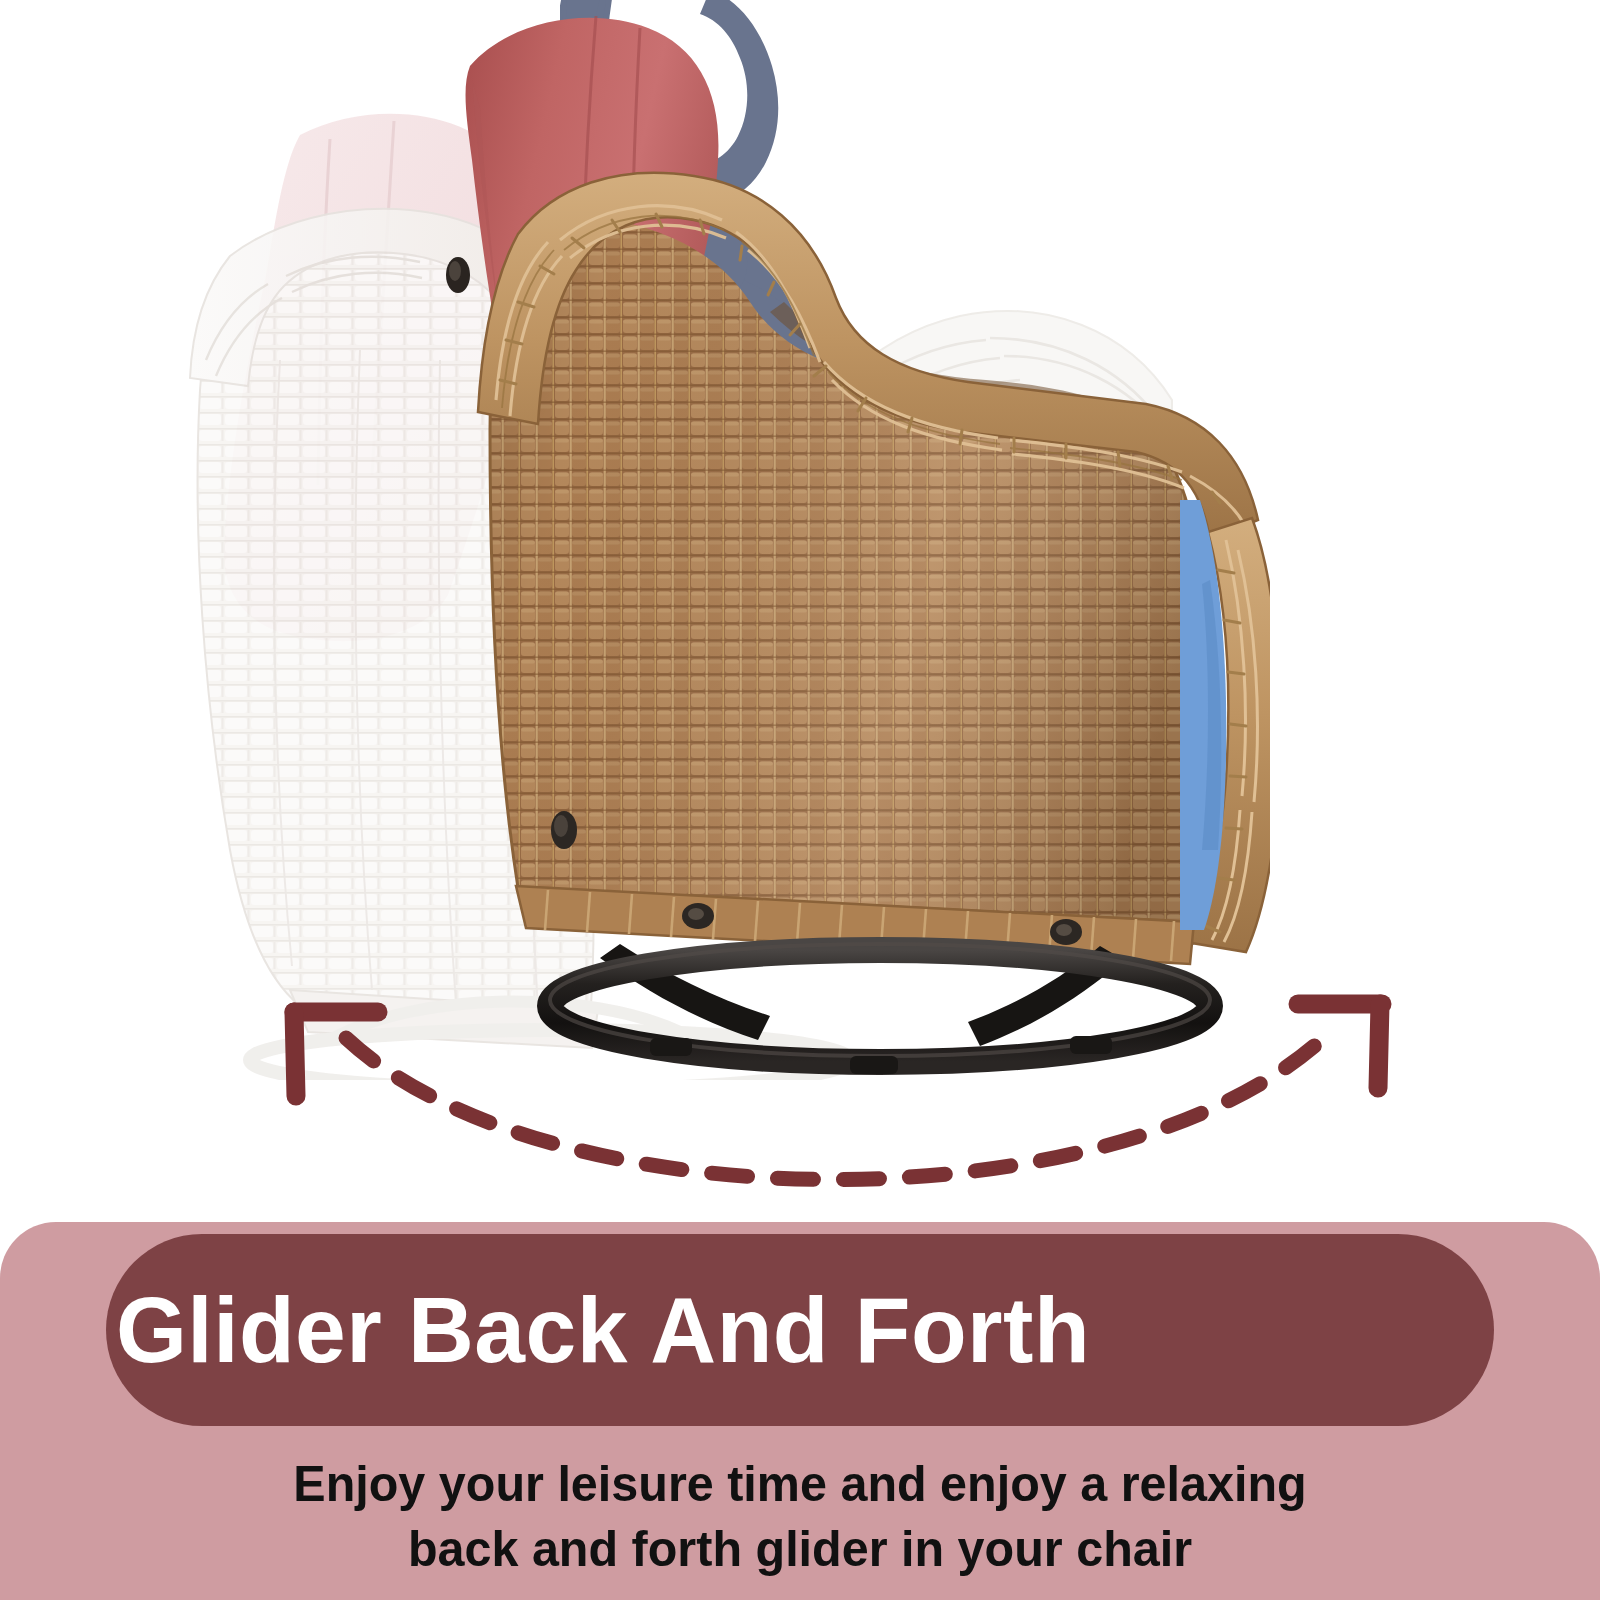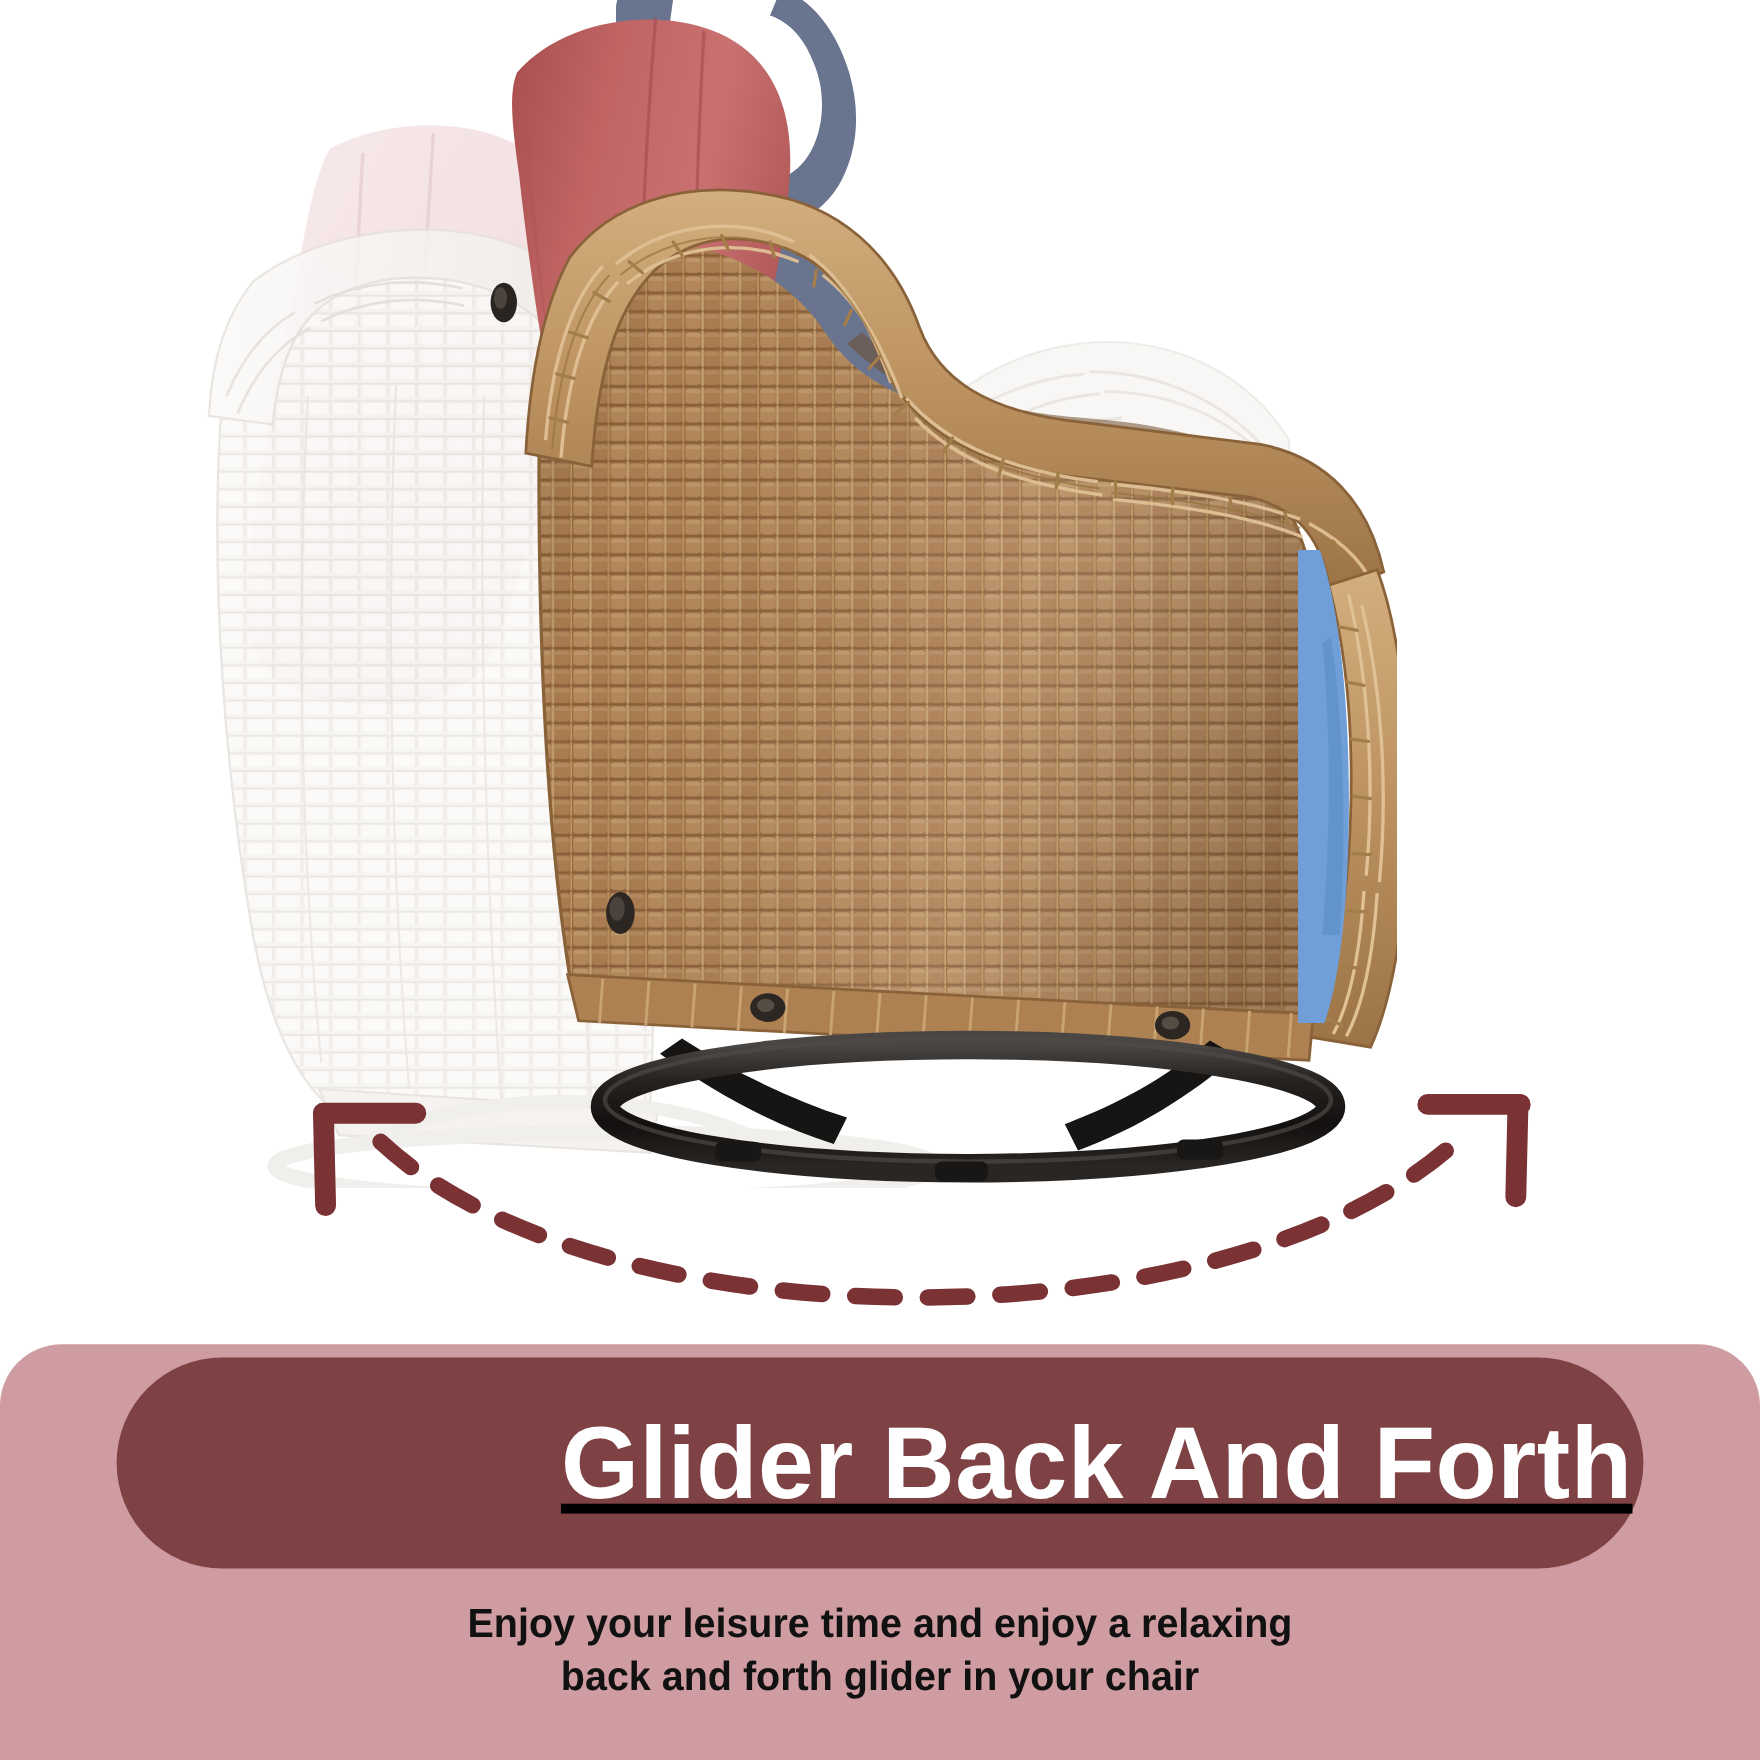--- a/index.html
+++ b/index.html
@@ -36,31 +36,31 @@
   #arrows { left:250px; top:960px; width:1170px; height:270px; }
 
   
   #panel {
     position:absolute; left:0; top:1222px; width:1600px; height:378px;
     background:#cf9ca1; border-radius:56px 56px 0 0;
   }
   #title-pill {
     position:absolute; left:106px; top:1234px; width:1388px; height:192px;
     background:#7e4245; border-radius:96px;
-    display:flex; align-items:center; justify-content:flex-end;text-decoration:underline;
+    display:flex; align-items:center; justify-content:flex-start;
   }
   #title-text {
     color:#ffffff; font-size:93px; font-weight:bold;
     letter-spacing:.5px; line-height:1; white-space:nowrap;
     transform:scaleX(.98);
   }
   #subtitle {
     position:absolute; left:0; top:1452px; width:1600px;
     text-align:center; color:#111111;
-    font-size:37px; font-weight:bold; line-height:1.30;
+    font-size:50px; font-weight:bold; line-height:1.30;
   }
   .sub-line { display:block; transform:scaleX(.97); }
 </style>
 </head>
 <body>
 
 <div id="stage">
 
   <div id="scene">
 

